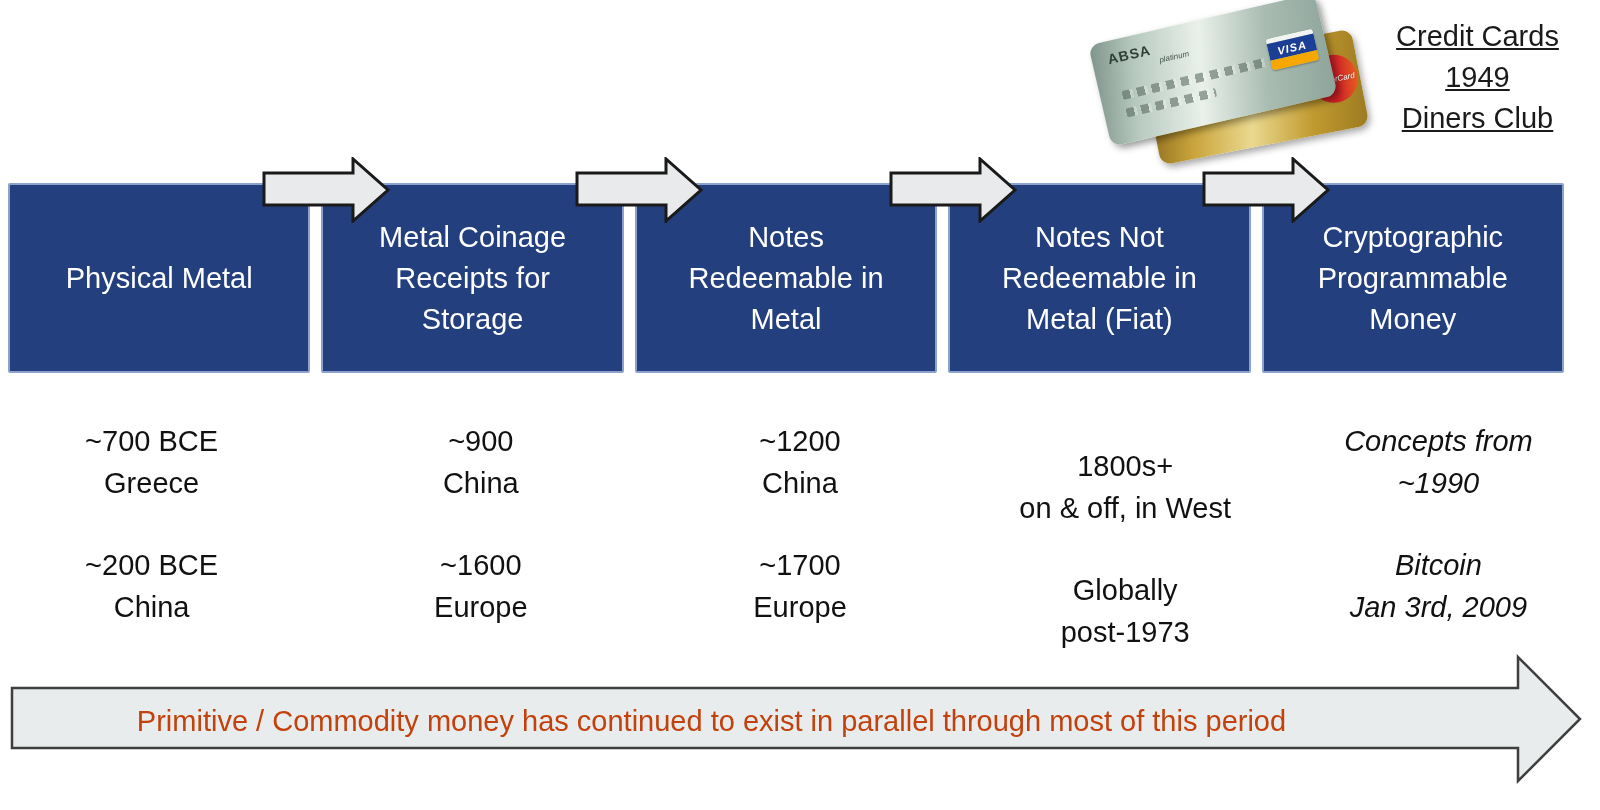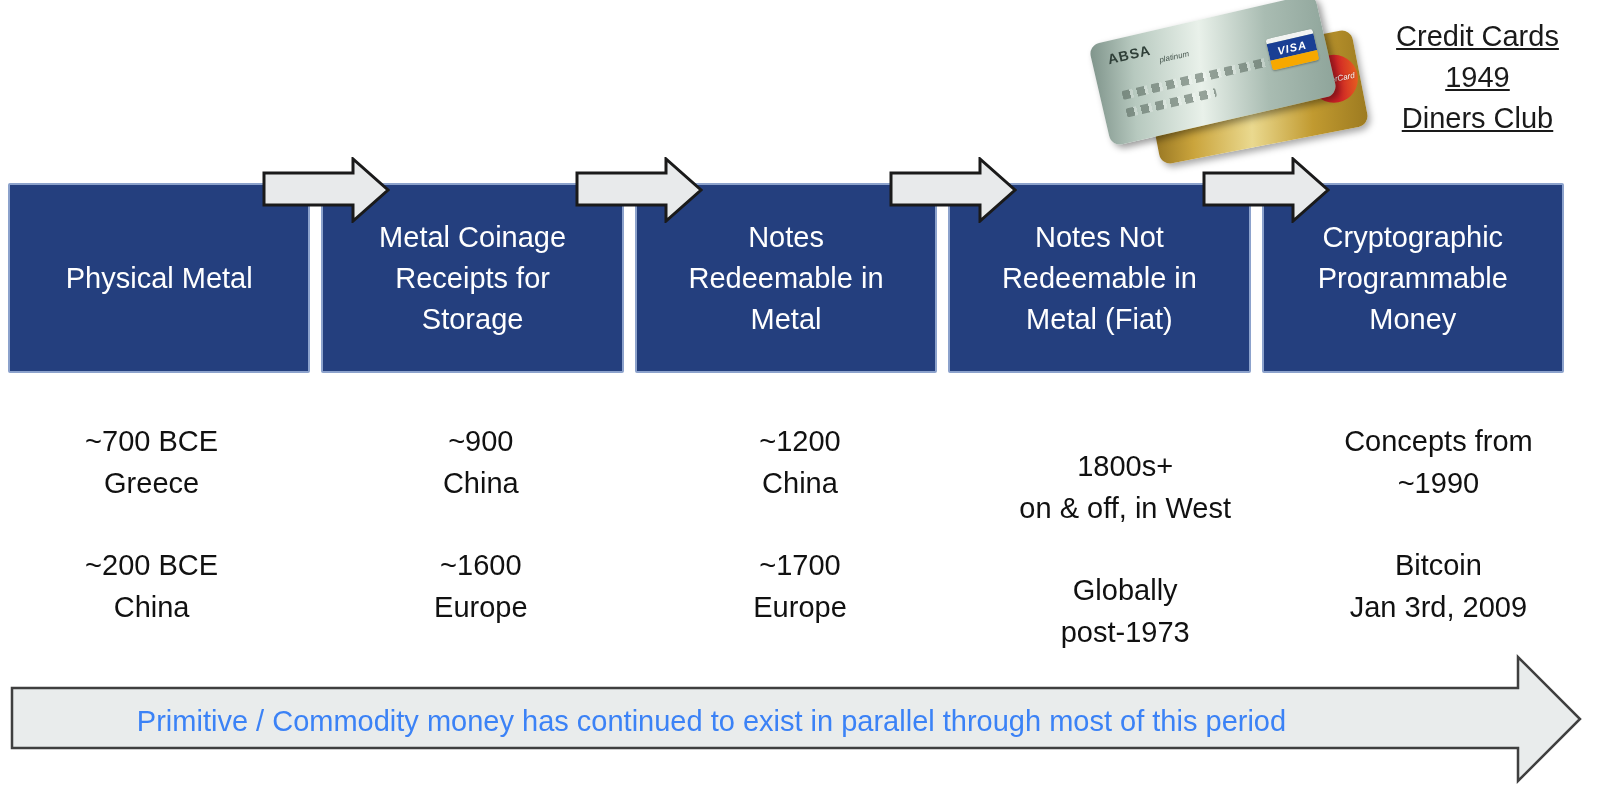--- a/index.html
+++ b/index.html
@@ -53,33 +53,33 @@
   .date-cell {
     flex: 1 1 0;
     text-align: center;
     font-size: 29px;
     line-height: 42px;
   }
   .dates-row .date-cell:nth-child(1) { transform: translateX(-12px); }
   .dates-row .date-cell:nth-child(2) { transform: translateX(6px); }
   .dates-row .date-cell:nth-child(3) { transform: translateX(14px); }
   .dates-row .date-cell:nth-child(4) { transform: translateX(28px); margin-top: 25px; }
-  .dates-row .date-cell:nth-child(5) { transform: translateX(30px); }
+  .dates-row .date-cell:nth-child(5) { transform: translateX(30px); font-style: italic; }
 
   
   .banner-arrow-svg { position: absolute; left: 10px; top: 650px; }
   .banner-text {
     position: absolute;
     left: 10px; top: 688px;
     width: 1508px; height: 66px;
     display: flex; align-items: center; justify-content: center;
     box-sizing: border-box;
     padding-right: 105px;
     font-size: 29px;
-    color: #3b82f6;
+    color: #c2410c;
     text-align: center;
   }
 
   
   .cards-illustration {
     position: absolute;
     left: 1095px; top: 2px;
     width: 265px; height: 152px;
   }
   .card {

